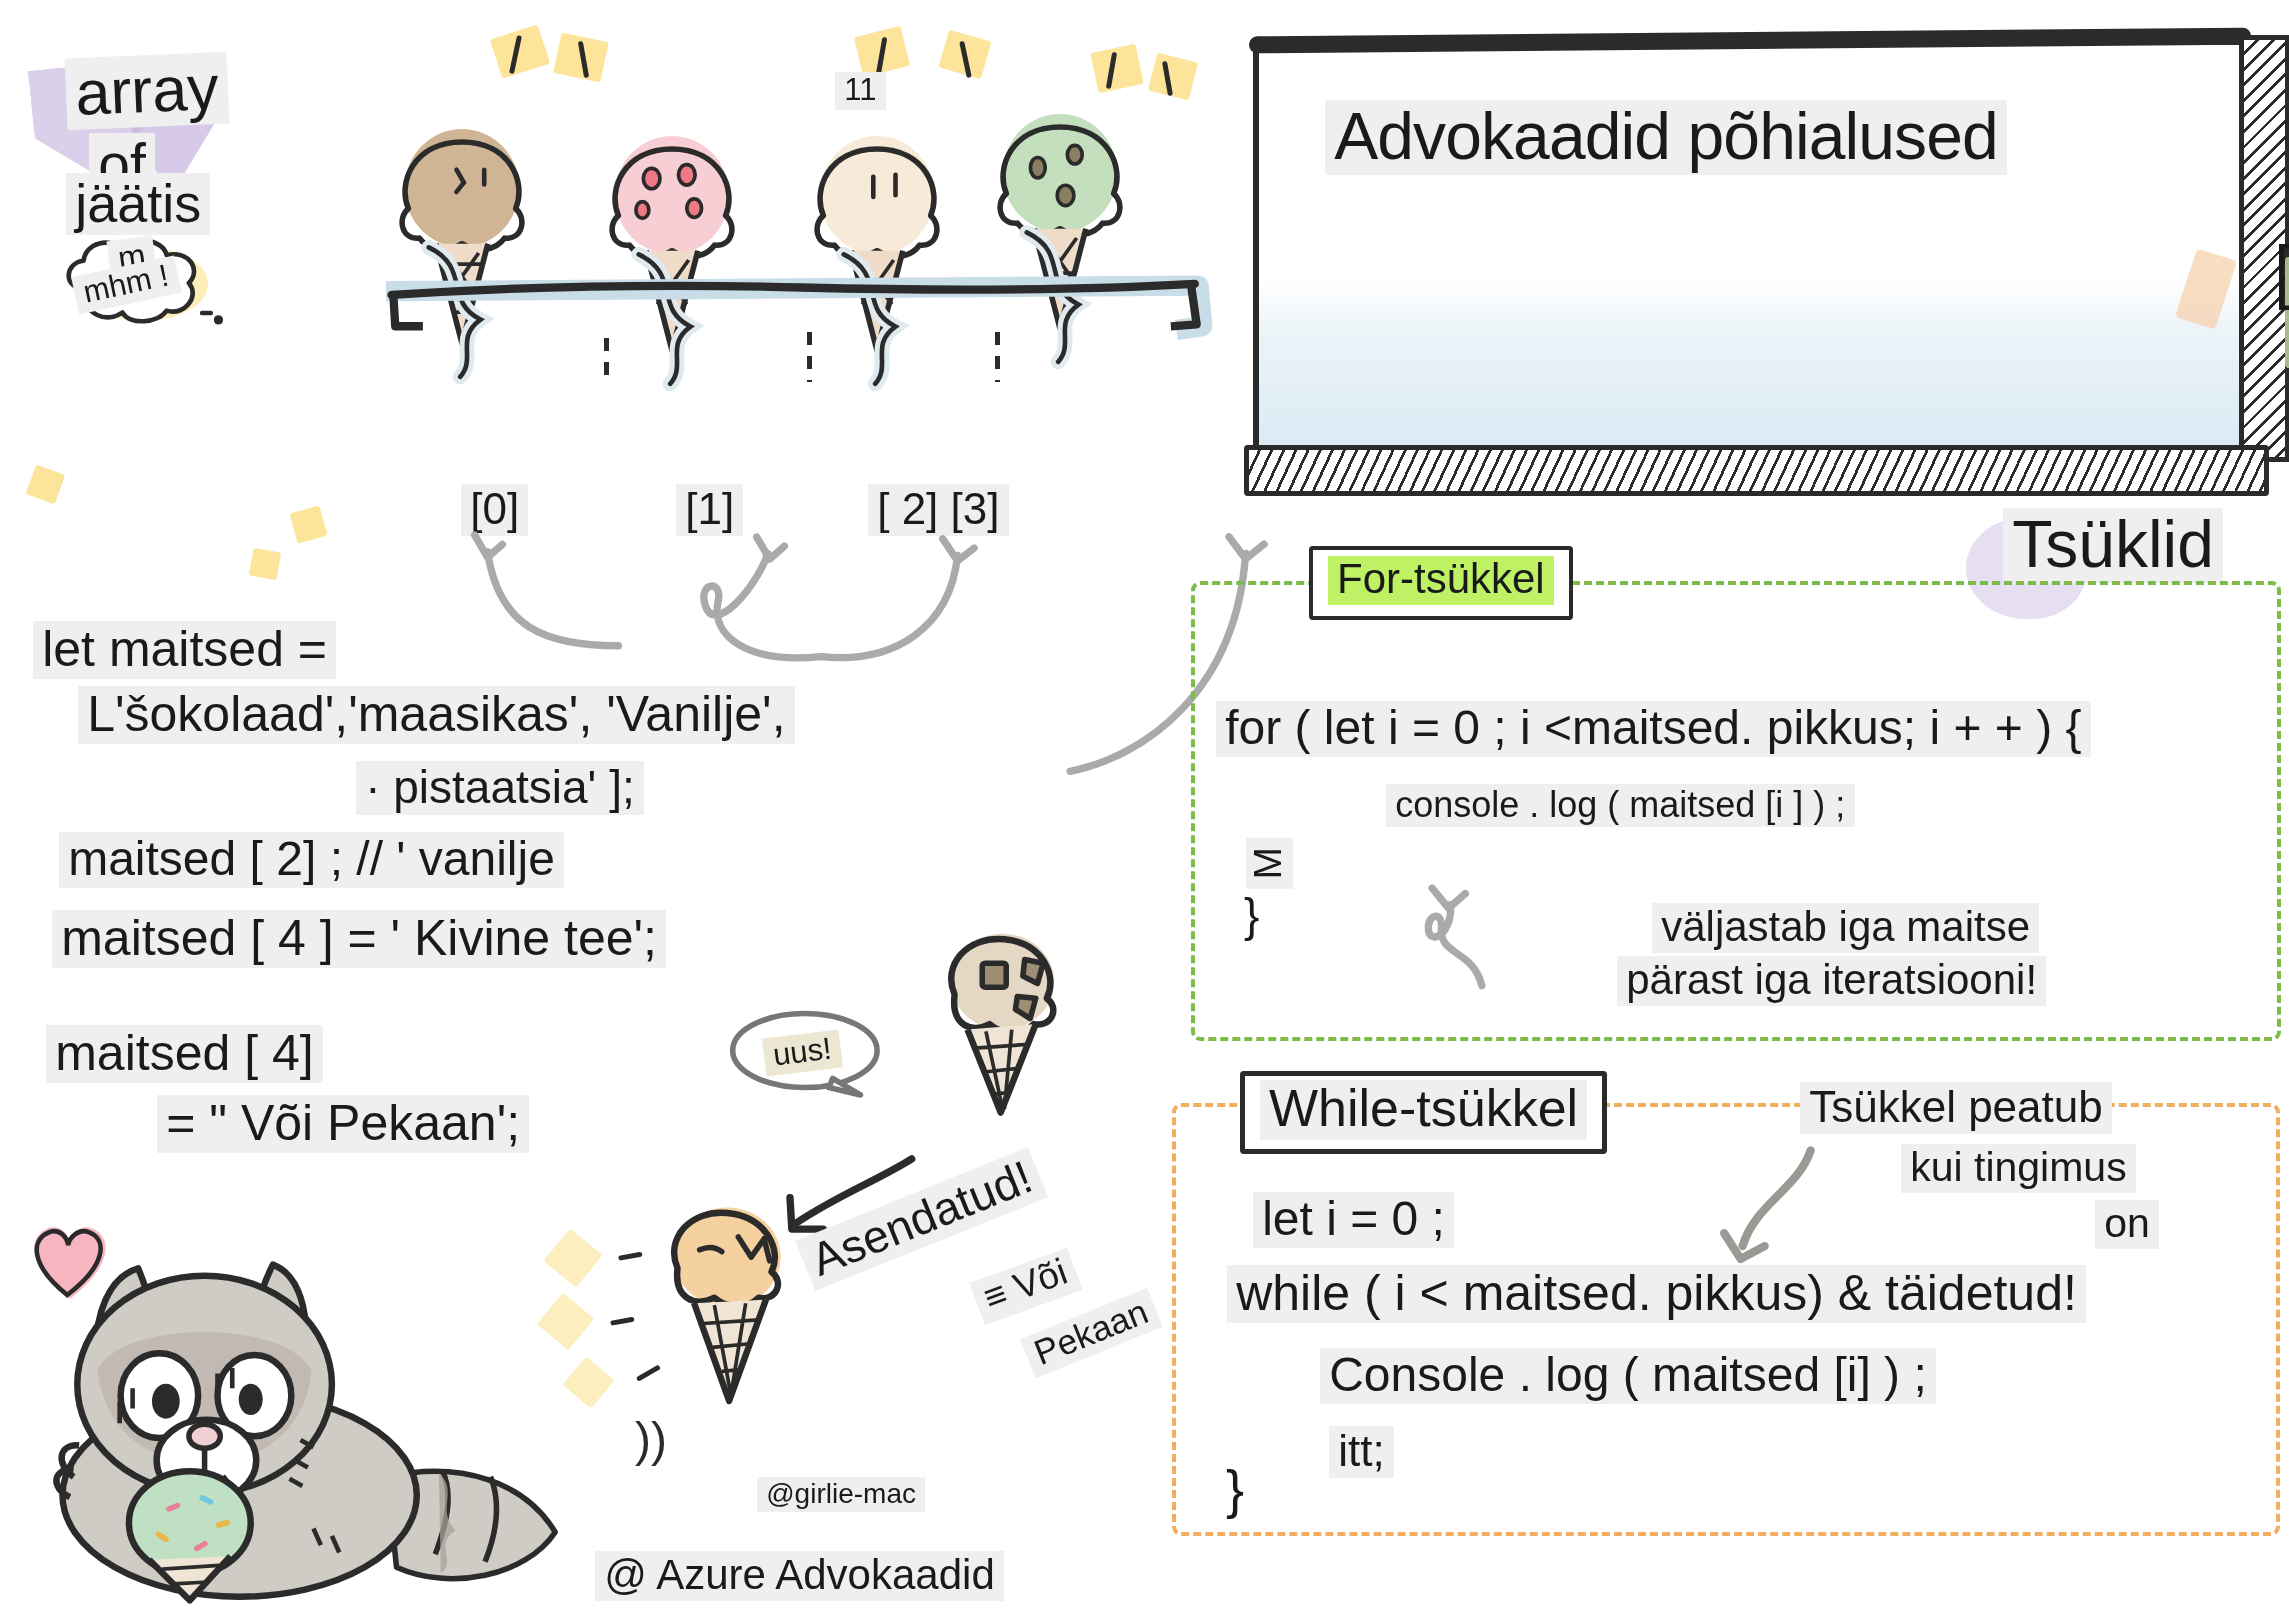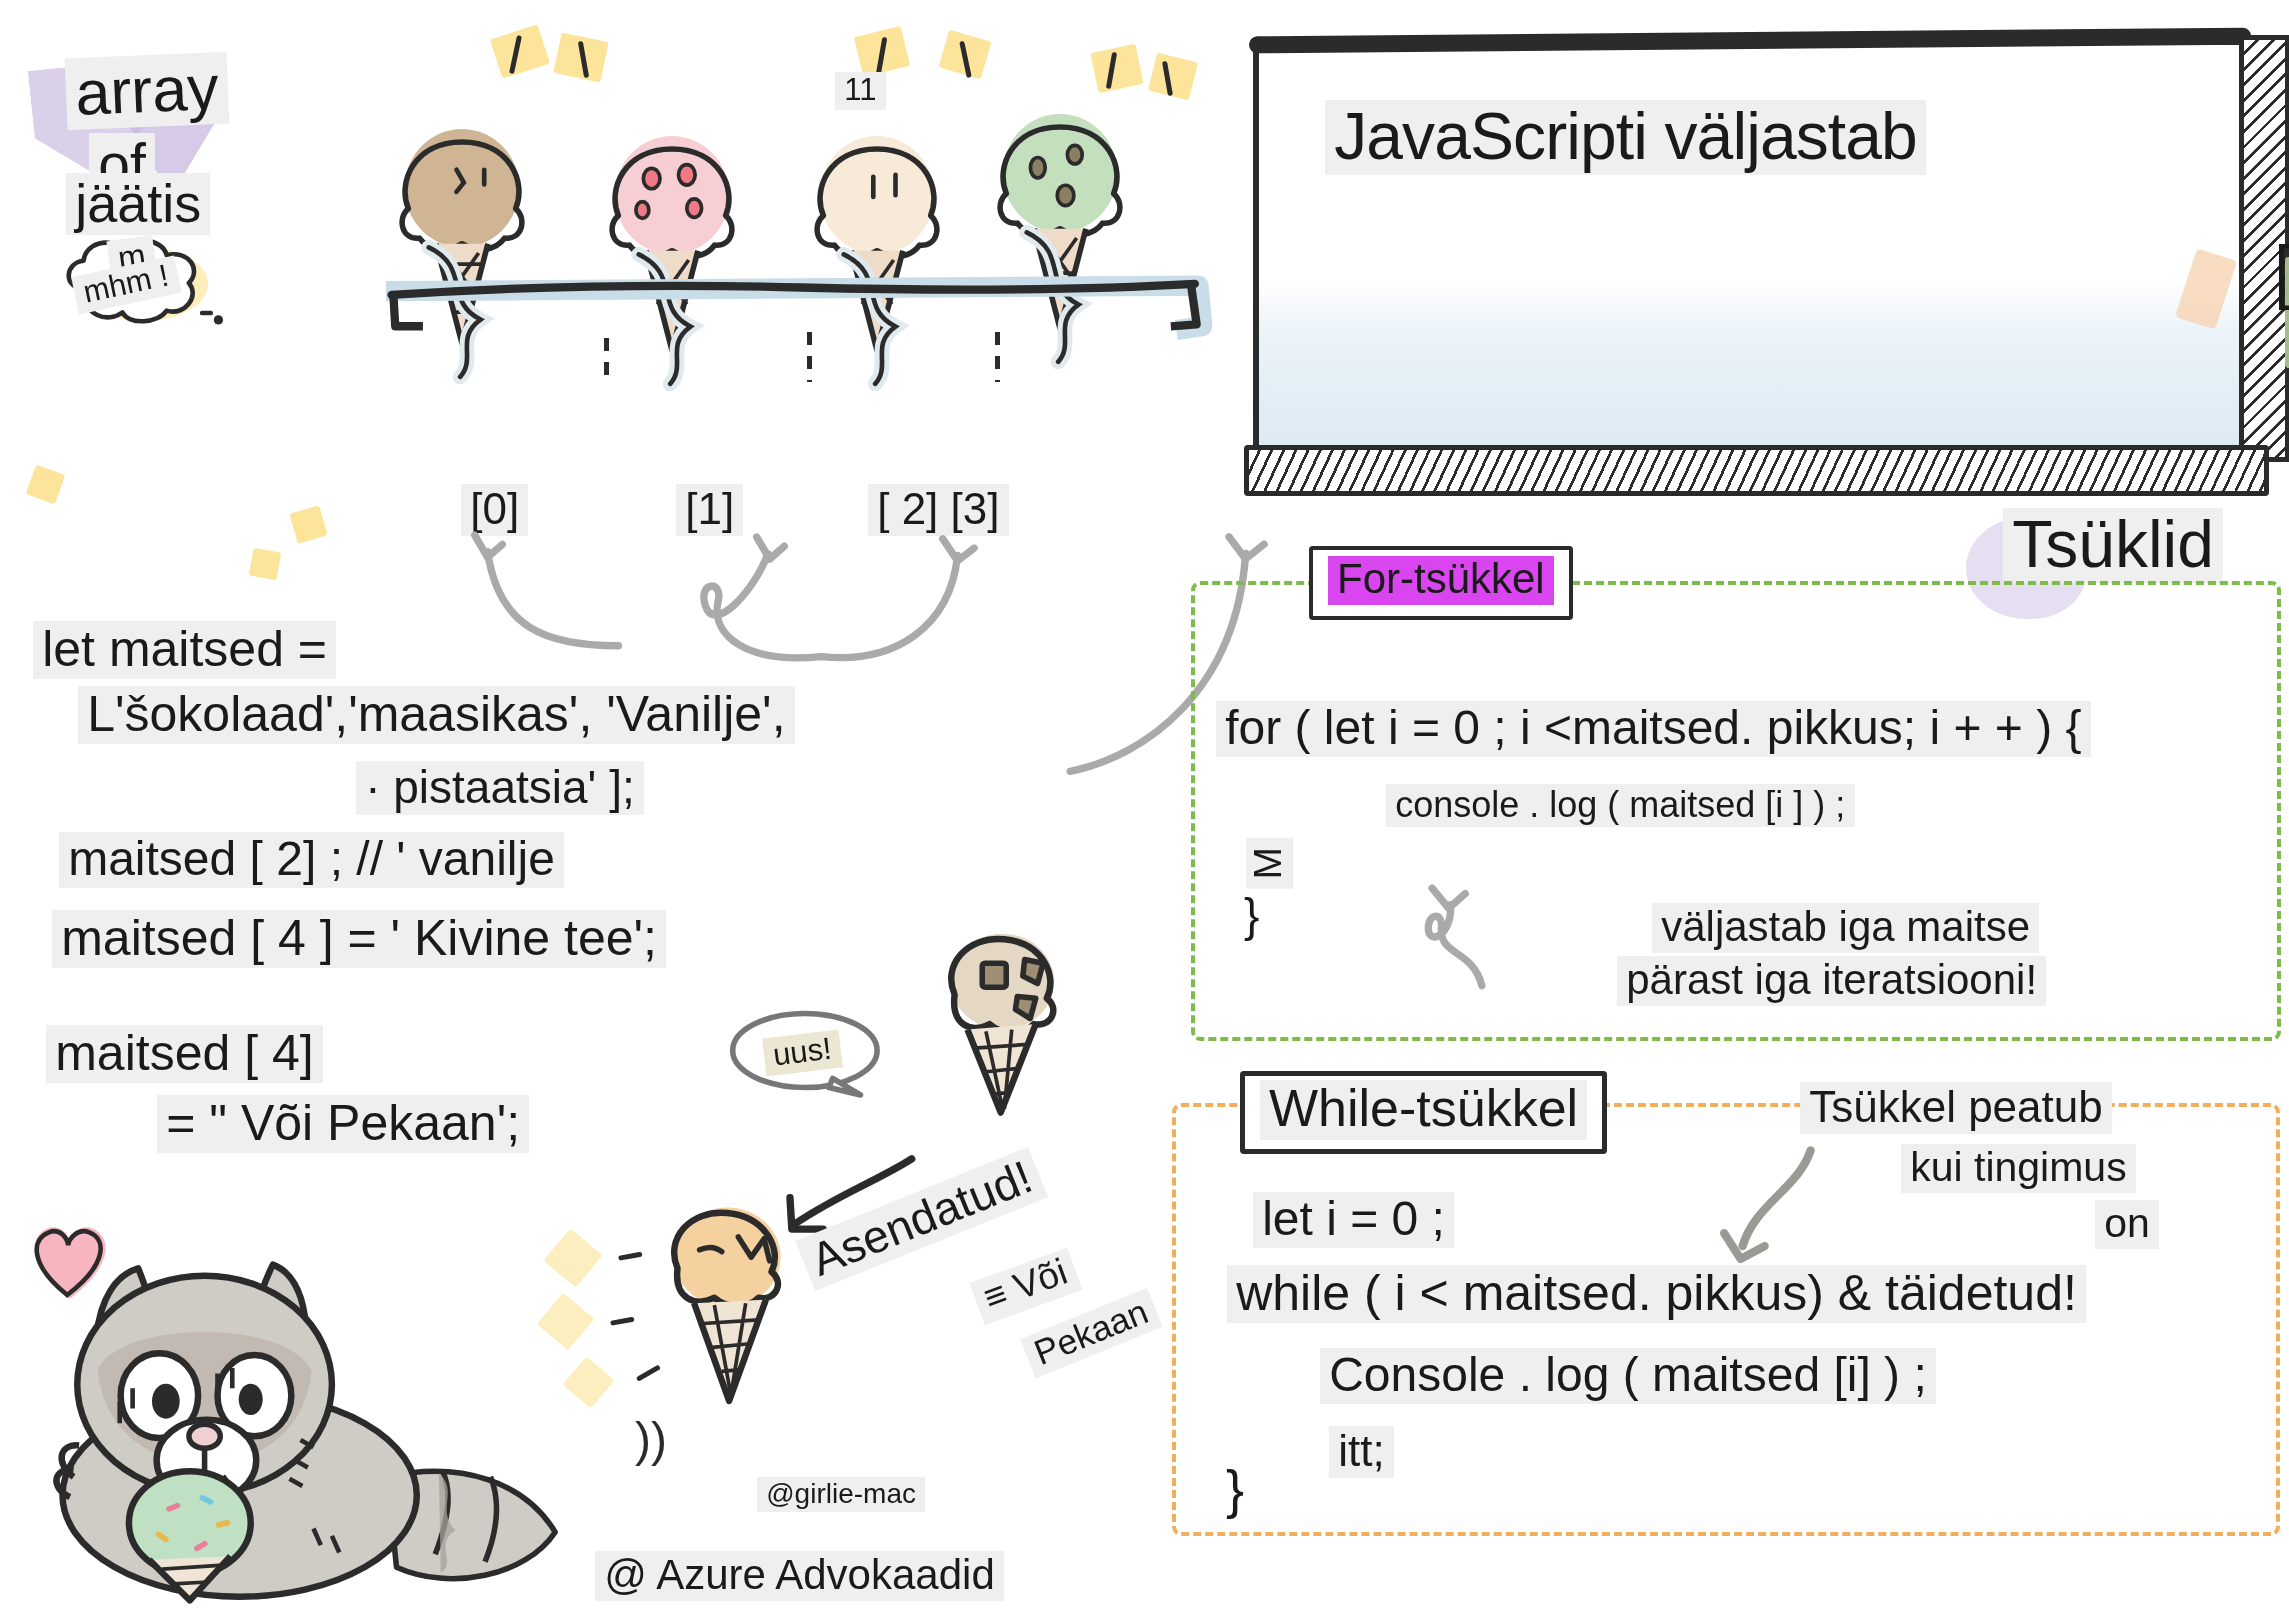--- a/index.html
+++ b/index.html
@@ -12,21 +12,21 @@
   .abs{position:absolute;}
   
   .hl{
     background:#efefef;
     display:inline-block;
     padding:1.8px 9.2px 3.7px 9.2px;
     line-height:1.05;
     white-space:nowrap;
   }
   .hl-pink{background:#f0e2e4;}
-  .hl-green{background:#d946ef;}
+  .hl-green{background:#bef264;}
   .hl-cream{background:#ece7d2;}
 
   
   #title-board{
     left:1253px;top:39px;width:995px;height:415px;
   }
   #title-board .board-paper{
     position:absolute;inset:0;
     background:linear-gradient(180deg,#ffffff 0%,#ffffff 58%,#eaf3f8 72%,#dceaf4 100%);
     border:6.5px solid #2b2b2b;
@@ -175,21 +175,21 @@
 <body>
 
 <div class="abs" id="title-board">
   <div class="board-paper"></div>
   <div class="board-frame-top"></div>
   <div class="board-side"></div>
   <div class="board-ledge"></div>
 
   <div id="title-peach-swatch" class="abs"></div>
   <div id="title-subtitle">
-    <span class="hl">JavaScripti väljastab</span>
+    <span class="hl">Advokaadid põhialused</span>
   </div>
   <div id="title-green-swatch" class="abs"></div>
   <div id="title-bracket-open" class="abs" style="left:1021px;top:192px;">[</div>
 
 </div>
 
 <div class="abs" id="tape-purple-1"></div>
 <div class="abs" id="tape-purple-2"></div>
 
 <div class="abs" id="label-array">

